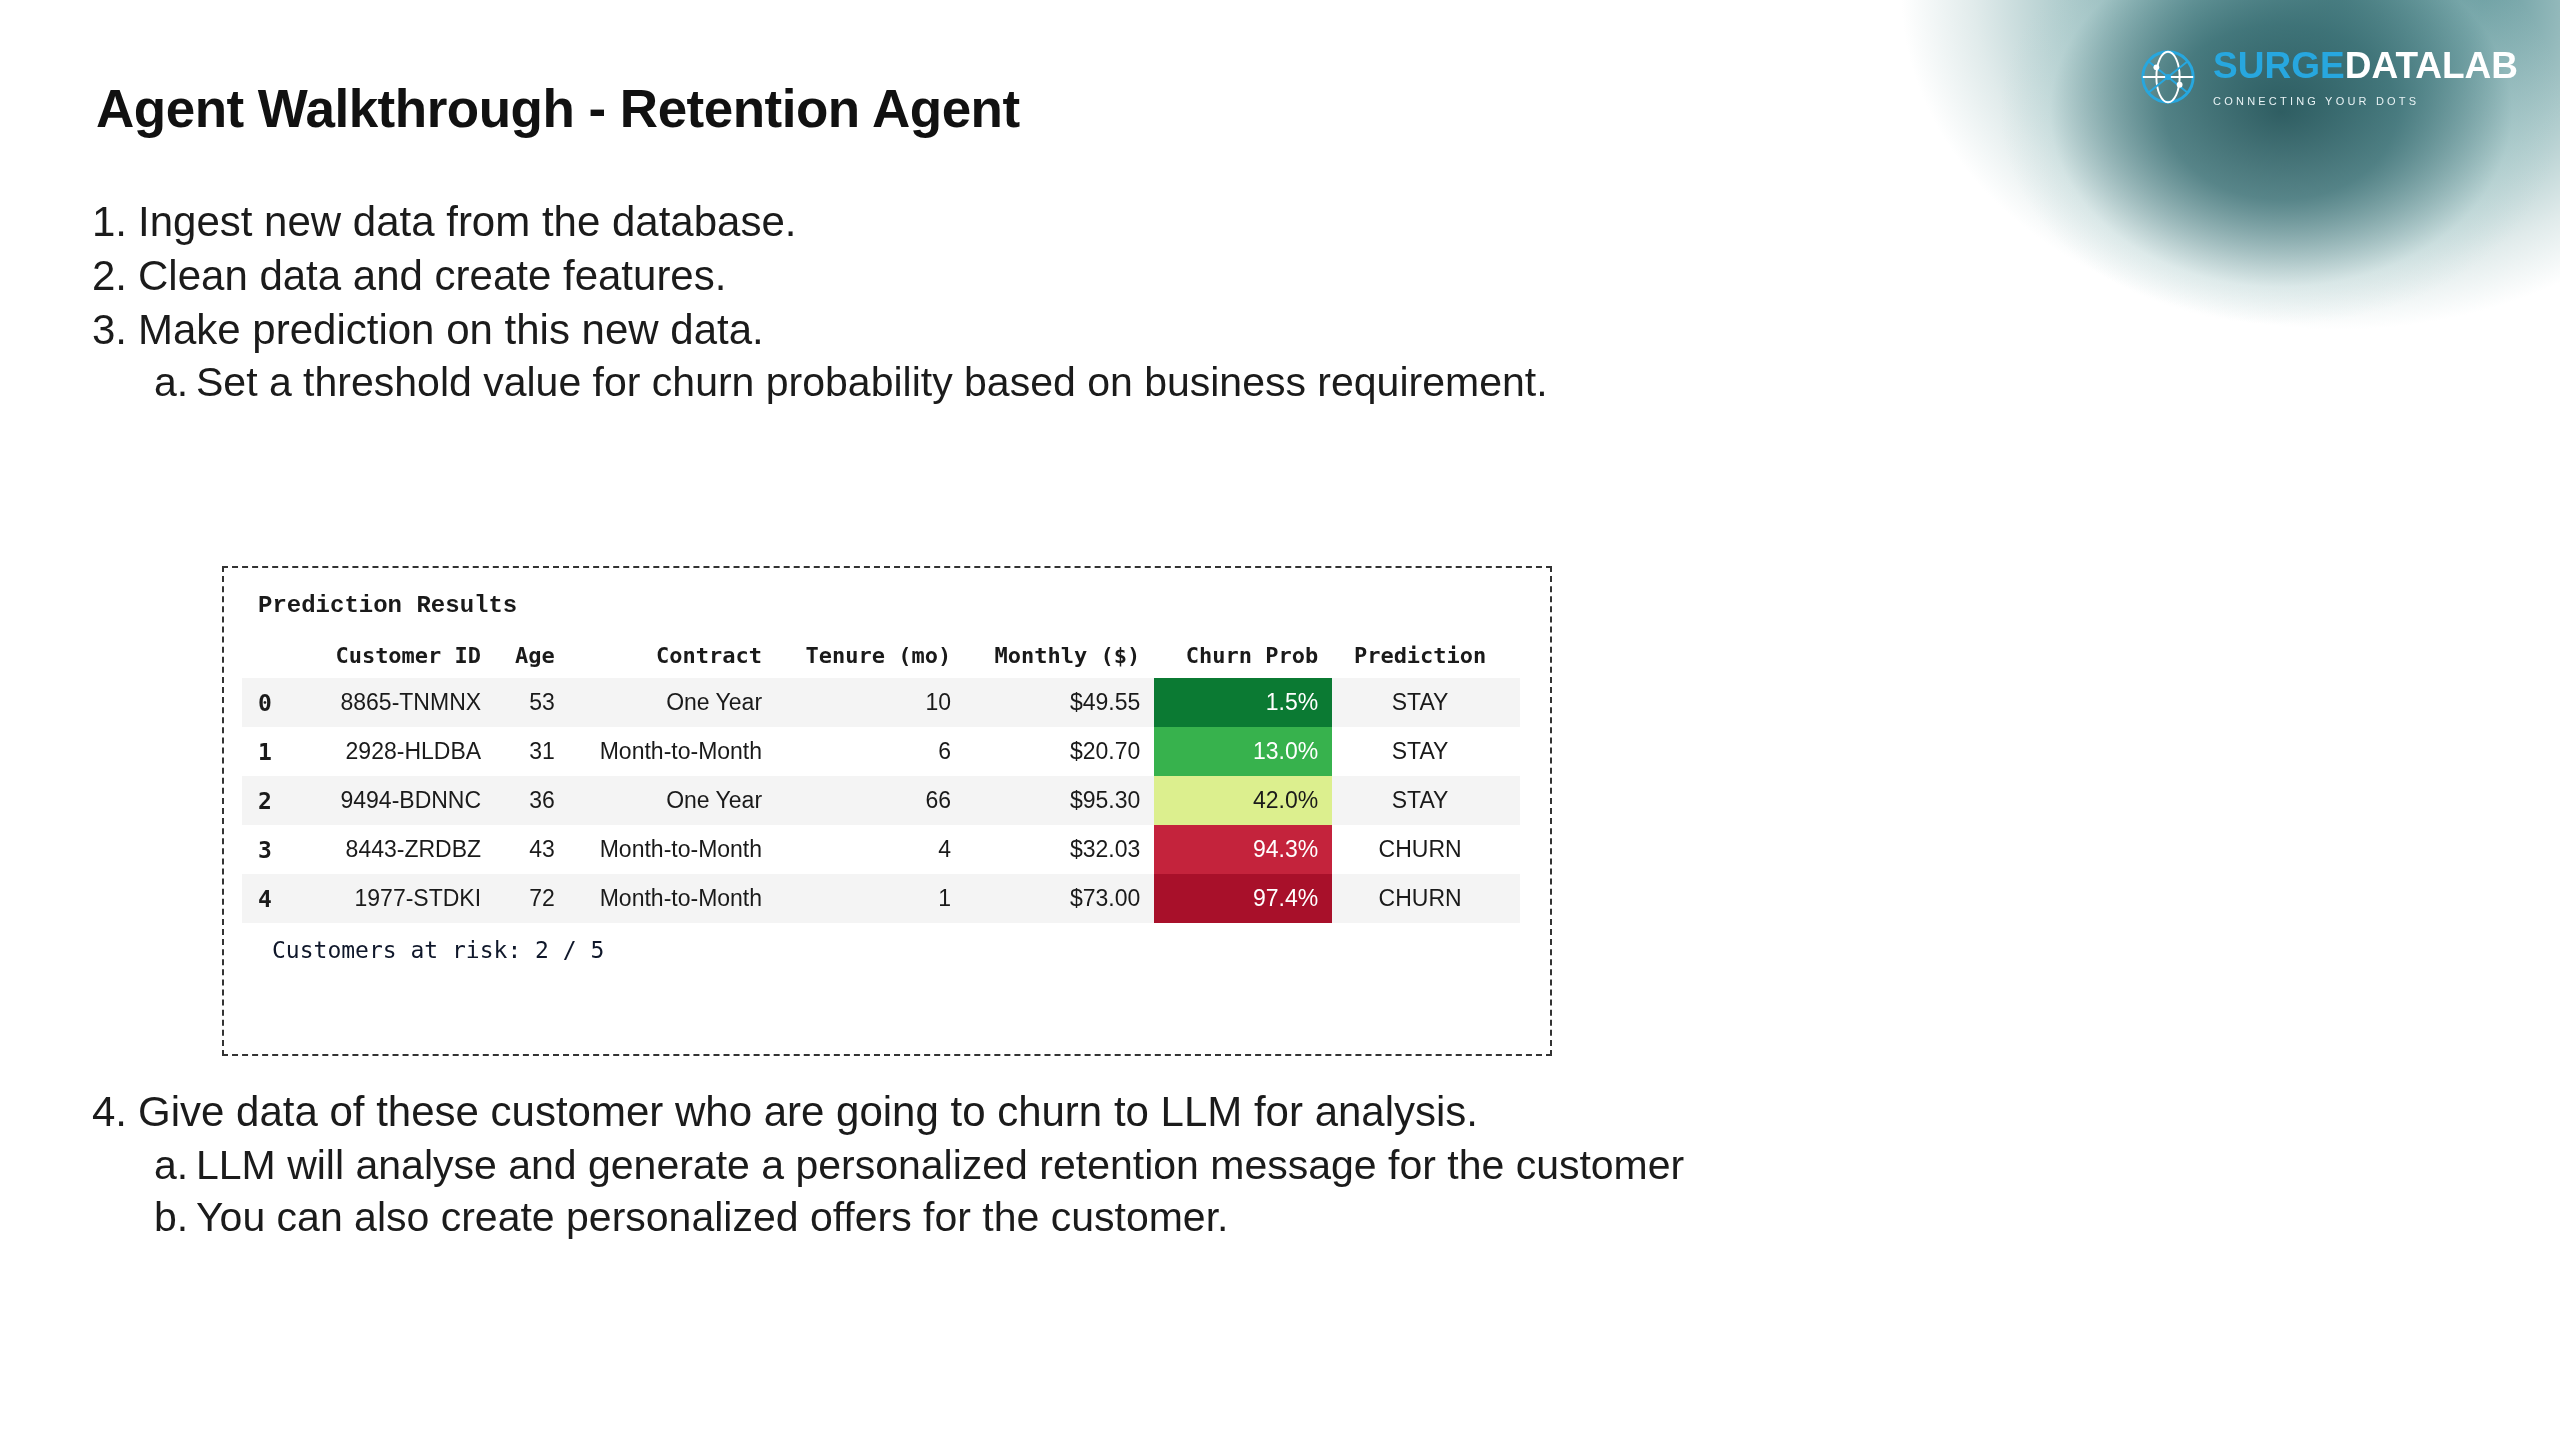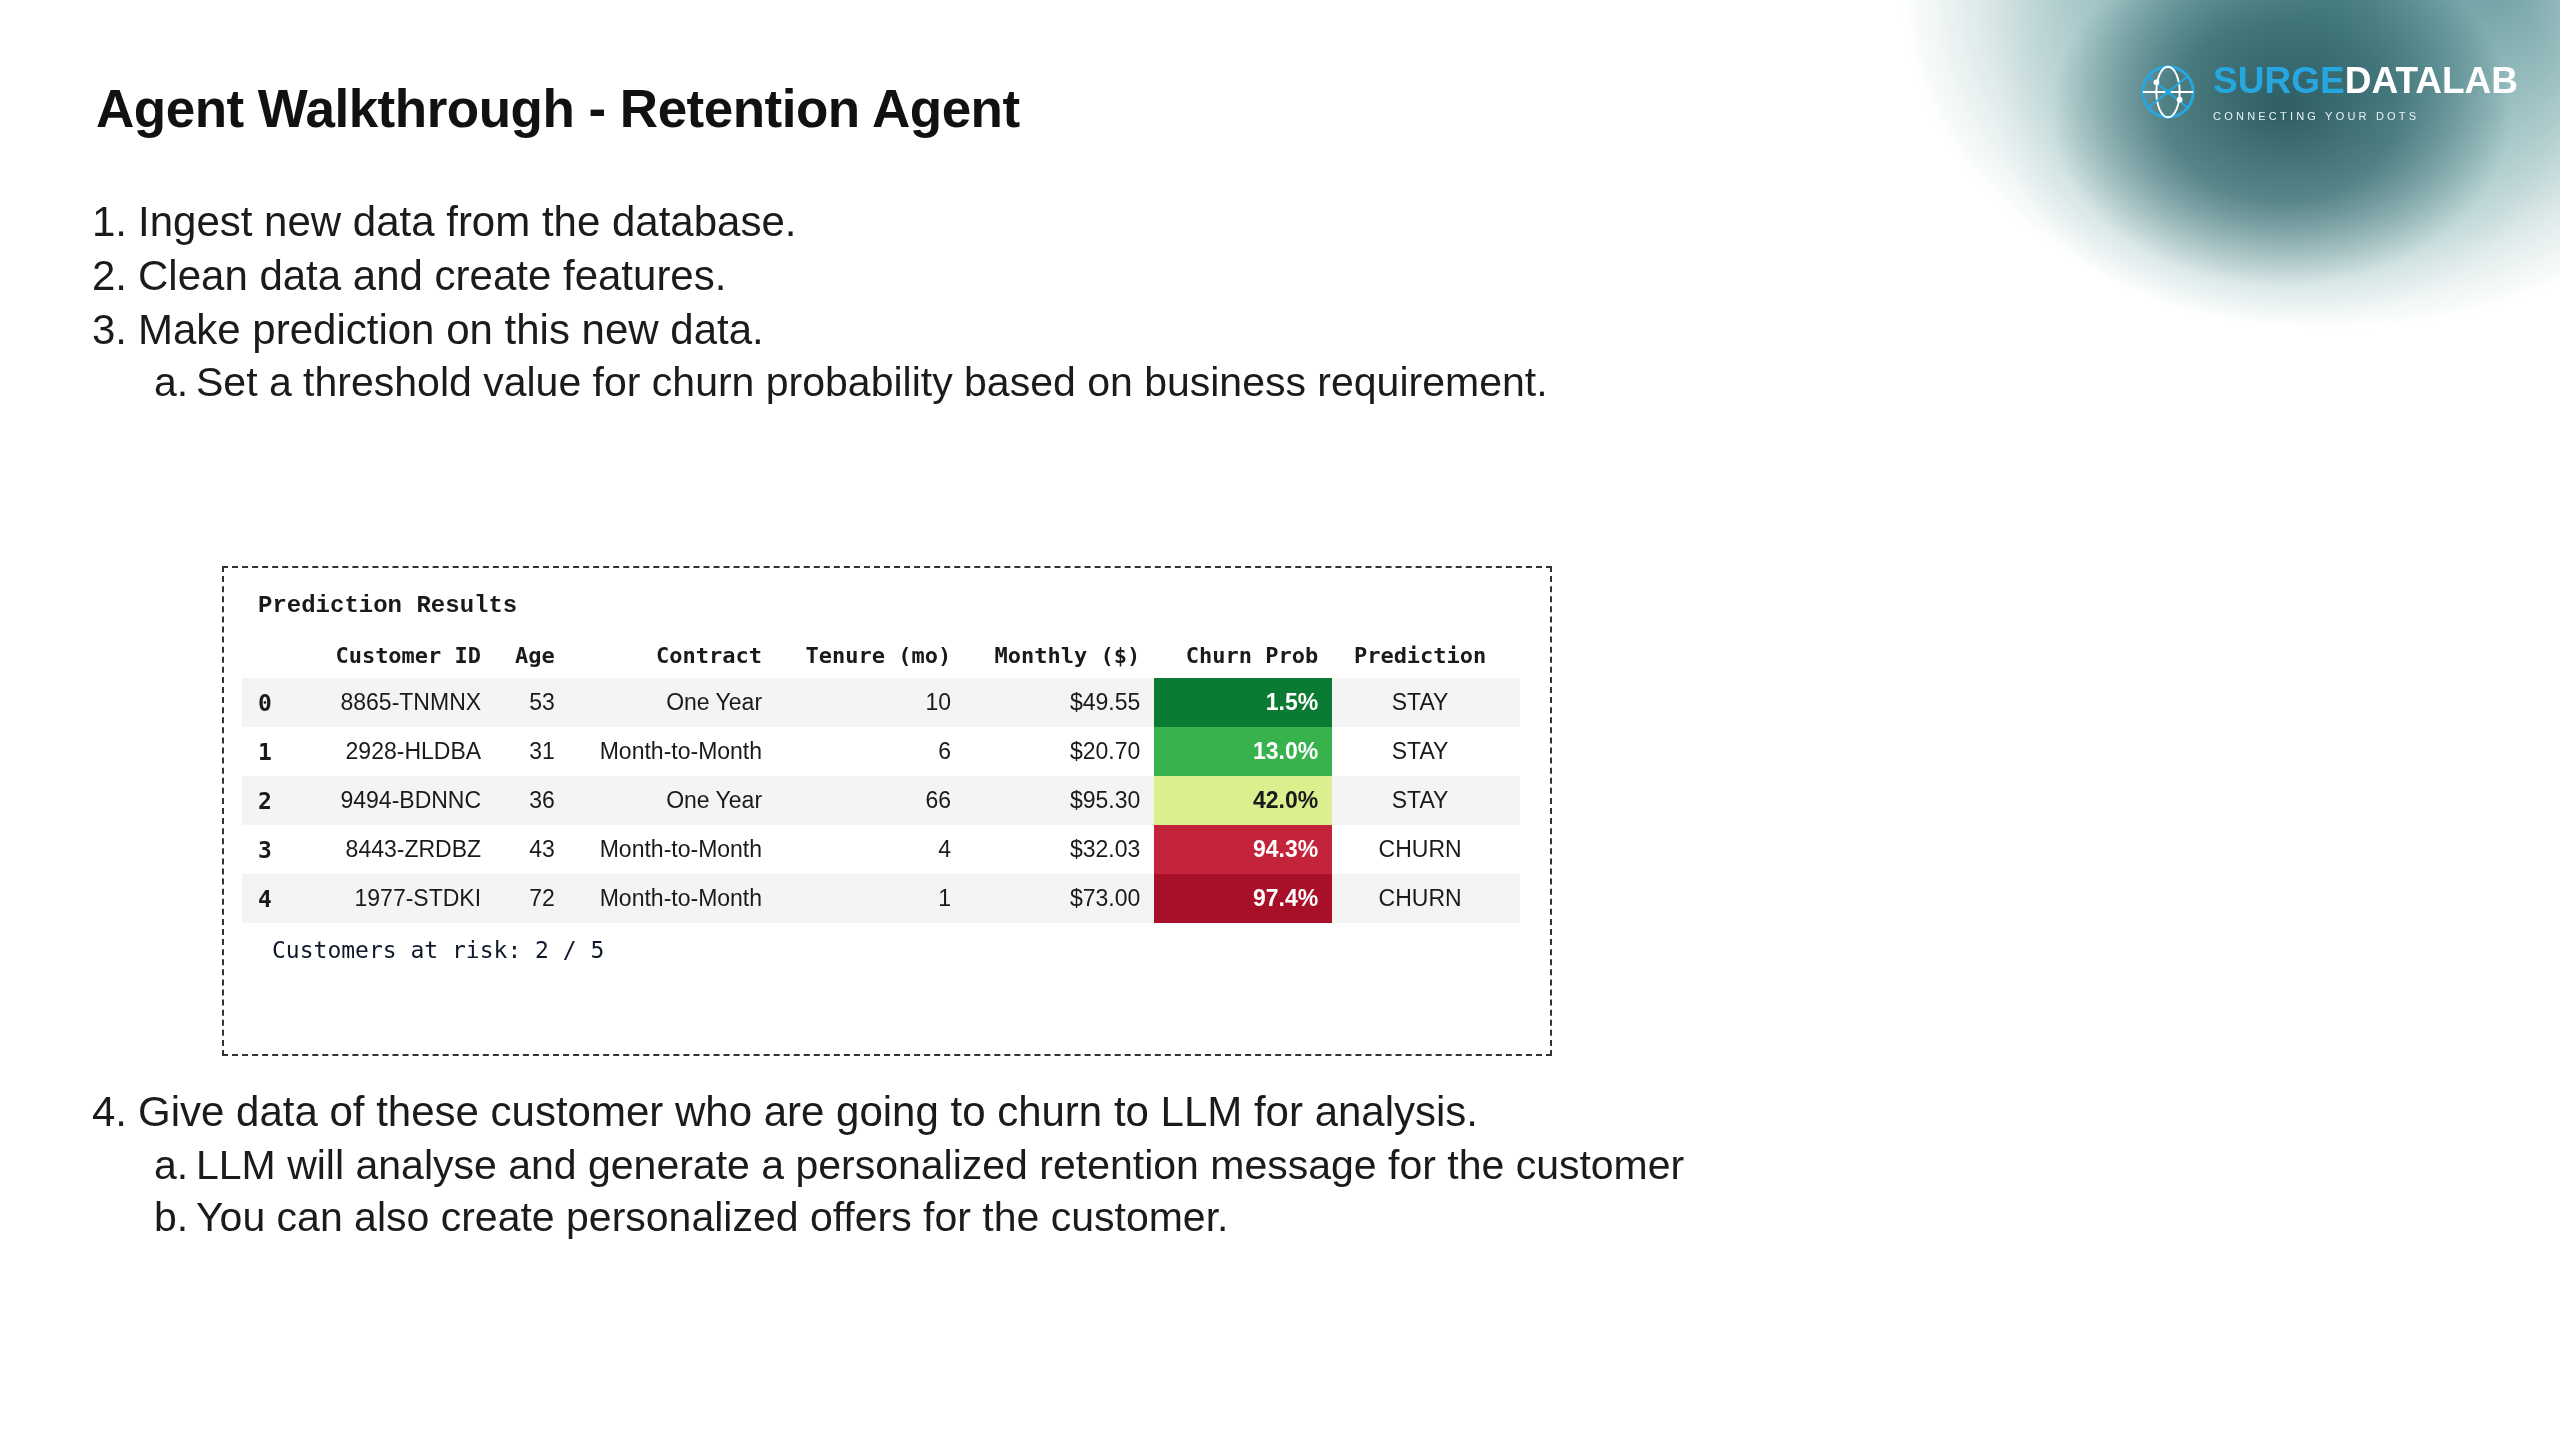--- a/index.html
+++ b/index.html
@@ -40,21 +40,21 @@
     top: 120px;
     width: 620px;
     height: 430px;
     background: radial-gradient(ellipse 330px 250px at 55% 40%, #19474c 0%, #3a6d72 35%, rgba(180,210,210,0.35) 70%, rgba(255,255,255,0) 85%);
     opacity: 0.75;
   }
 
   
   .logo {
     position: absolute;
-    top: 61px;
+    top: 46px;
     right: 42px;
     display: flex;
     align-items: center;
     gap: 14px;
   }
   .logo-mark {
     width: 62px;
     height: 62px;
     flex: none;
   }
@@ -159,21 +159,21 @@
     padding-left: 16px;
   }
   table.pred td.cid { text-align: right; }
   table.pred td.contract { text-align: right; }
   table.pred td.pred-col { text-align: center; padding-right: 26px; }
   table.pred th.pred-col { text-align: center; padding-right: 26px; }
   table.pred tbody tr.odd { background: #f4f4f4; }
   table.pred tbody tr.even { background: #ffffff; }
   td.prob {
     text-align: right;
-    font-weight: bold;
+    font-weight: normal;
     padding-right: 16px;
     width: 150px;
     margin-top: 37px;
   }
   .risk-note {
     font-family: "DejaVu Sans Mono", monospace;
     font-size: 23px;
     color: #0f172a;
     margin: 14px 0 0 30px;
   }

